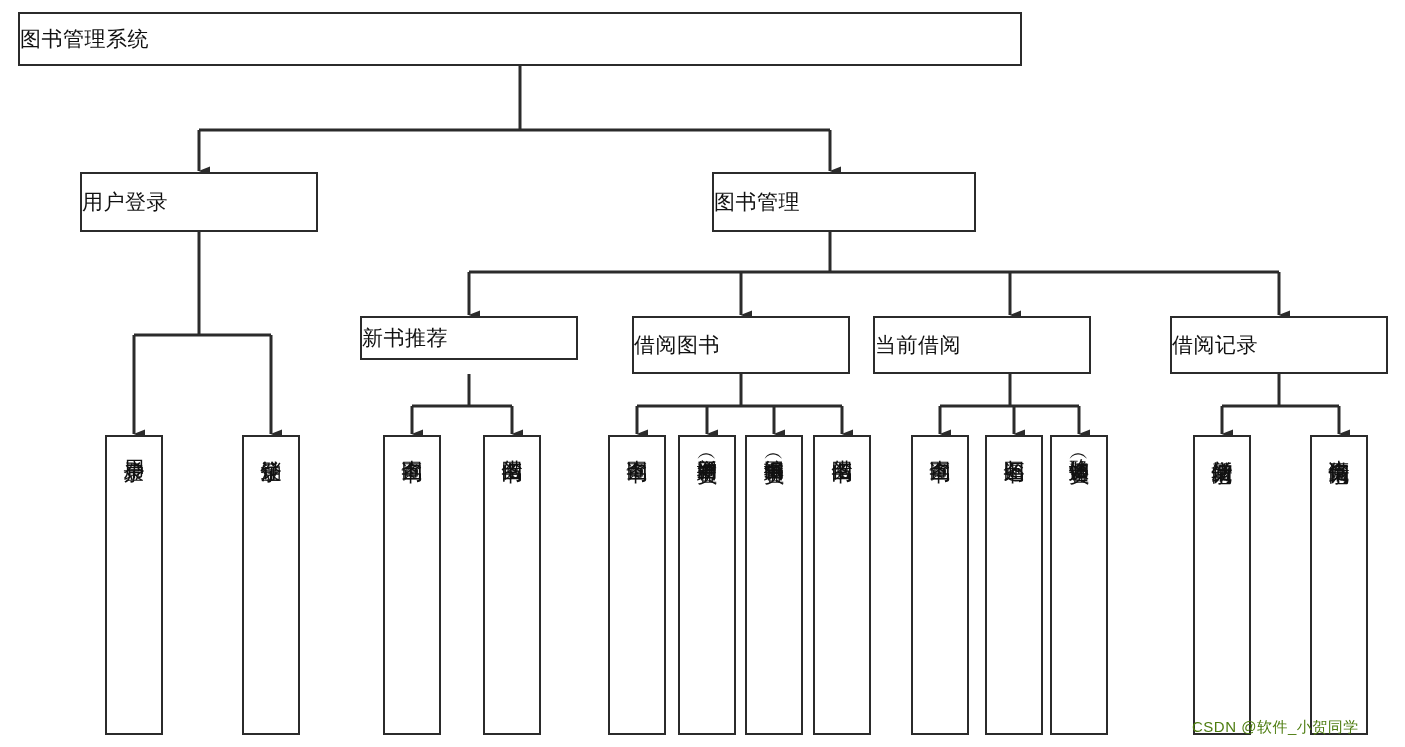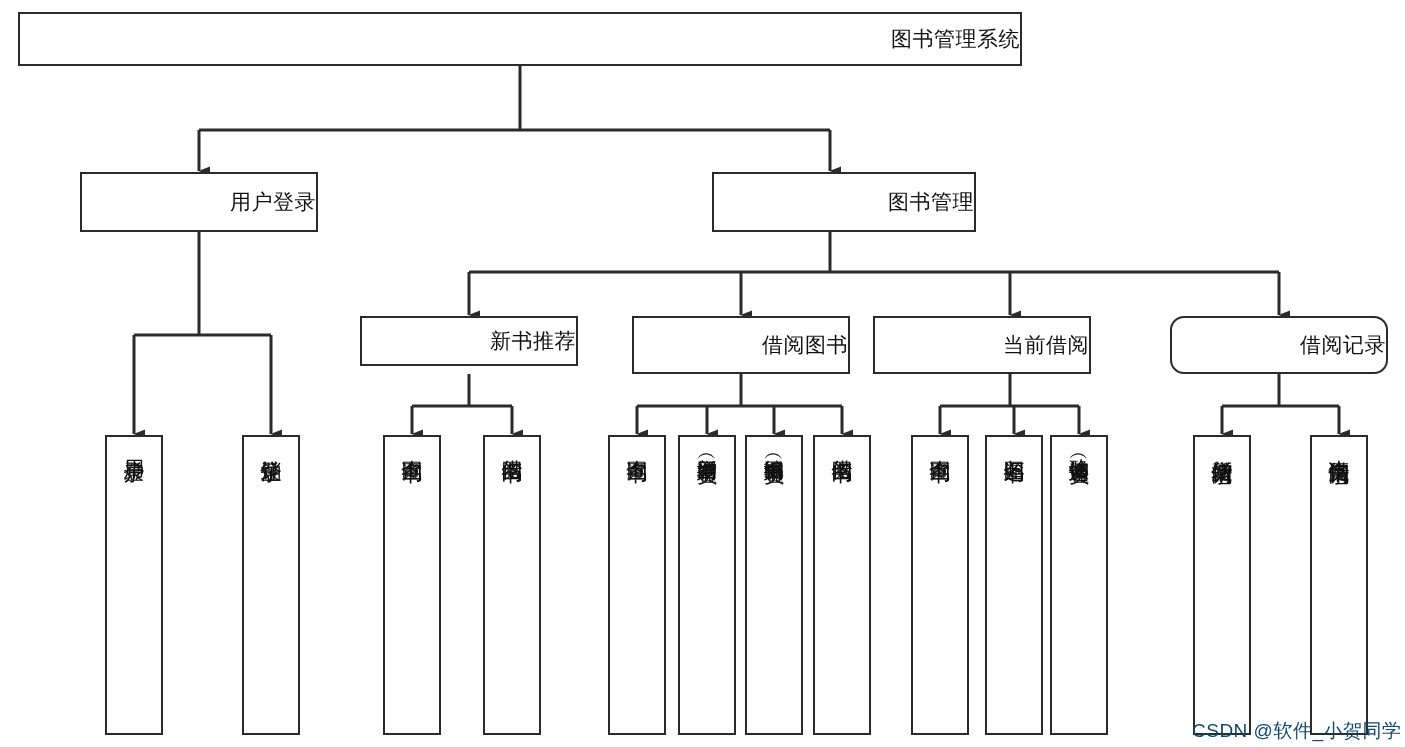--- a/index.html
+++ b/index.html
@@ -27,21 +27,21 @@
     height: 747px;
     pointer-events: none;
   }
   .node {
     position: absolute;
     box-sizing: border-box;
     border: 2px solid #2b2b2b;
     background: #ffffff;
     display: flex;
     align-items: center;
-    justify-content: flex-end;
+    justify-content: flex-start;
     color: #111111;
   }
   .node-label {
     display: block;
     text-align: center;
     line-height: 1.18;
     color: #111111;
   }
   .node.horizontal .node-label {
     font-size: 21px;
@@ -58,22 +58,22 @@
     font-size: 21px;
     line-height: 1.05;
     letter-spacing: 1px;
     white-space: nowrap;
   }
   .node.vertical.tall-text .node-label {
     font-size: 20px;
   }
   .watermark {
     position: absolute;
-    font-size: 19px;
-    color: #0c4a6e;
+    font-size: 15px;
+    color: #4d7c0f;
     white-space: nowrap;
     letter-spacing: 0.5px;
   }
 </style>
 </head>
 <body>
 
 <div id="diagram-root">
 
   <svg id="wiring" viewBox="0 0 1405 747" preserveAspectRatio="none">
@@ -122,30 +122,30 @@
   <div id="nodes-layer">
       <div class="node horizontal" style="left: 18px; top: 12px; width: 1004px; height: 54px;">
         <span class="node-label">图书管理系统</span>
       </div>
       <div class="node horizontal" style="left: 80px; top: 172px; width: 238px; height: 60px;">
         <span class="node-label">用户登录</span>
       </div>
       <div class="node horizontal" style="left: 712px; top: 172px; width: 264px; height: 60px;">
         <span class="node-label">图书管理</span>
       </div>
-      <div class="node horizontal" style="left: 360px; top: 316px; width: 218px; height: 50px;">
+      <div class="node horizontal" style="left: 360px; top: 316px; width: 218px; height: 44px;">
         <span class="node-label">新书推荐</span>
       </div>
       <div class="node horizontal" style="left: 632px; top: 316px; width: 218px; height: 58px;">
         <span class="node-label">借阅图书</span>
       </div>
       <div class="node horizontal" style="left: 873px; top: 316px; width: 218px; height: 58px;">
         <span class="node-label">当前借阅</span>
       </div>
-      <div class="node horizontal" style="left: 1170px; top: 316px; width: 218px; height: 58px; border-radius: 14px;">
+      <div class="node horizontal" style="left: 1170px; top: 316px; width: 218px; height: 58px;">
         <span class="node-label">借阅记录</span>
       </div>
       <div class="node vertical" style="left: 105px; top: 435px; width: 58px; height: 300px;">
         <span class="node-label">用户登录</span>
       </div>
       <div class="node vertical" style="left: 242px; top: 435px; width: 58px; height: 300px;">
         <span class="node-label">注销登录</span>
       </div>
       <div class="node vertical" style="left: 383px; top: 435px; width: 58px; height: 300px;">
         <span class="node-label">查询图书</span>

